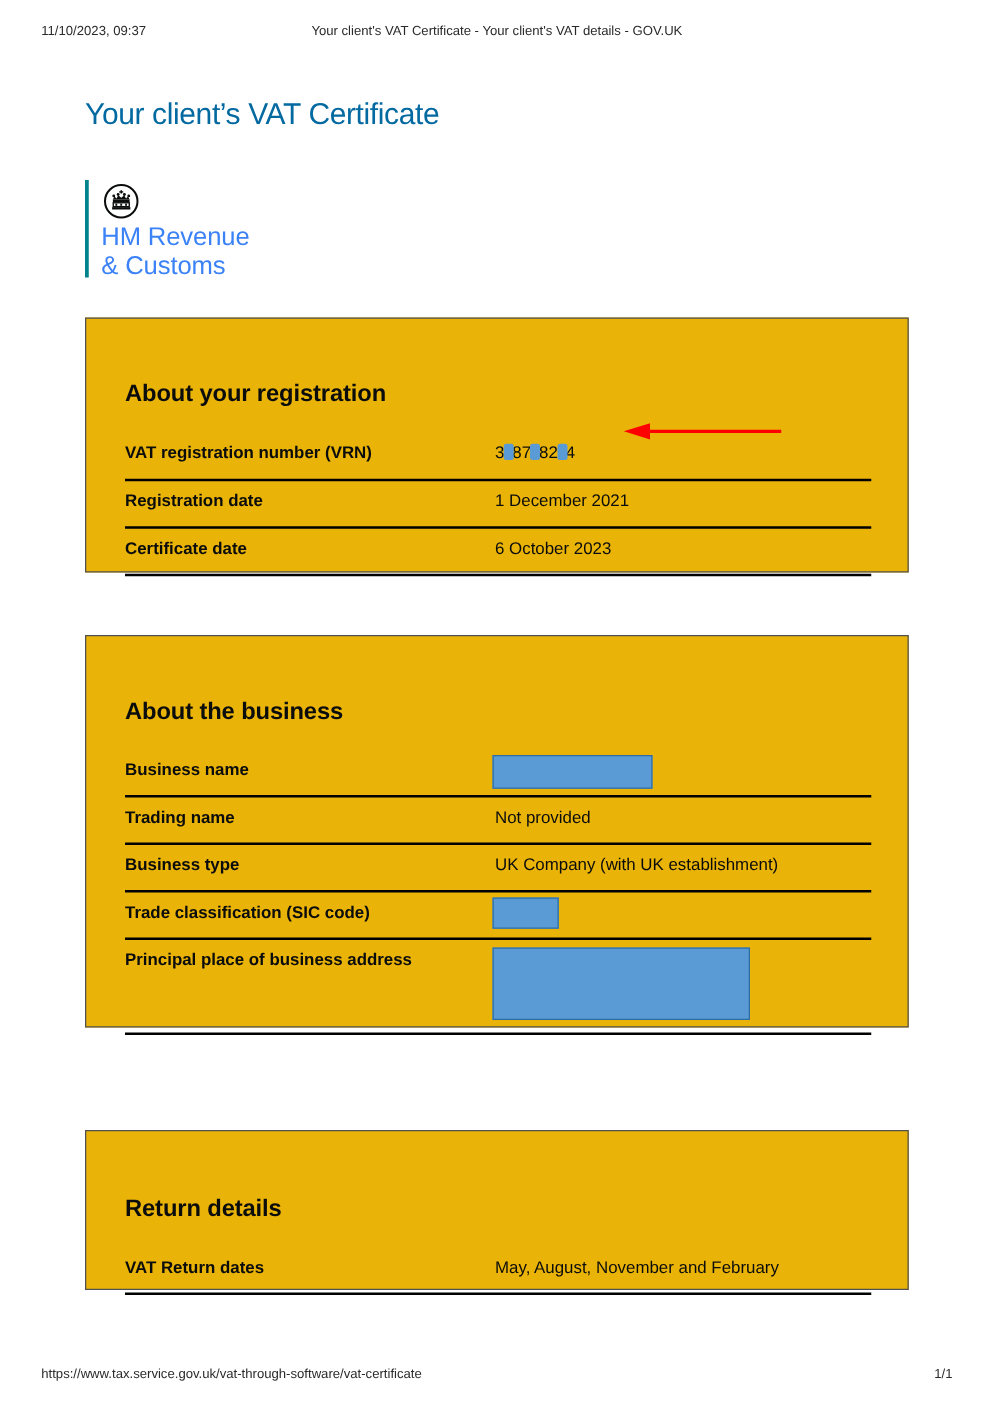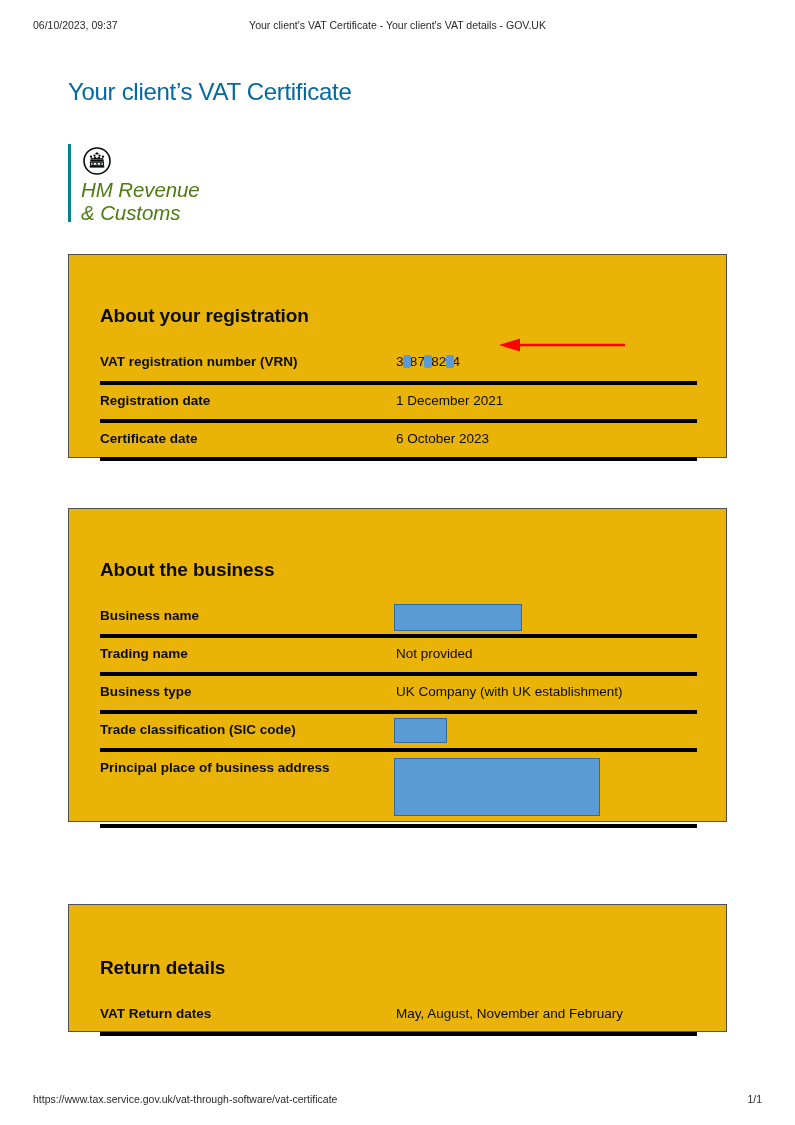--- a/index.html
+++ b/index.html
@@ -100,24 +100,23 @@
     top: 2px;
     width: 30px;
     height: 30px;
   }
   .hmrc-text {
     position: absolute;
     left: 13px;
     top: 35px;
     font-size: 20.5px;
     line-height: 22.5px;
-    color: #4d7c0f;
+    color: #3b82f6;
     font-weight: normal;
     letter-spacing: -0.1px;
-    font-style: italic;
   }
   .hmrc-text .line2 { display: block; }
 
   
   .card {
     position: absolute;
     left: 68px;
     width: 659px;
     box-sizing: border-box;
     border: 1px solid #505050;
@@ -146,21 +145,21 @@
   #card-return      .card-heading { padding-top: 36px; }
 
   
   .rows {
     margin-top: 19px;
     width: 597px;
   }
   .row {
     position: relative;
     width: 597px;
-    border-bottom: 4px solid #000000;
+    border-bottom: 2px solid #000000;
     box-sizing: border-box;
   }
   .row-label {
     position: absolute;
     left: 0;
     top: 0;
     font-size: 13.5px;
     font-weight: bold;
     color: #0b0c0c;
     white-space: nowrap;
@@ -219,21 +218,21 @@
     top: 337px;
     width: 130px;
     height: 16px;
     pointer-events: none;
   }
 </style>
 </head>
 <body>
 
 <div class="print-header">
-  <span class="ph-left">06/10/2023, 09:37</span>
+  <span class="ph-left">11/10/2023, 09:37</span>
   <span class="ph-center">Your client's VAT Certificate - Your client's VAT details - GOV.UK</span>
 </div>
 
 <h1 class="page-title">Your client’s VAT Certificate</h1>
 
 <div class="hmrc-logo">
   <div class="hmrc-bar"></div>
   <span class="hmrc-crown">
     <svg width="30" height="30" viewBox="0 0 30 30" aria-hidden="true">
       <circle cx="15" cy="15" r="13" fill="none" stroke="#0b0c0c" stroke-width="1.6"></circle>

